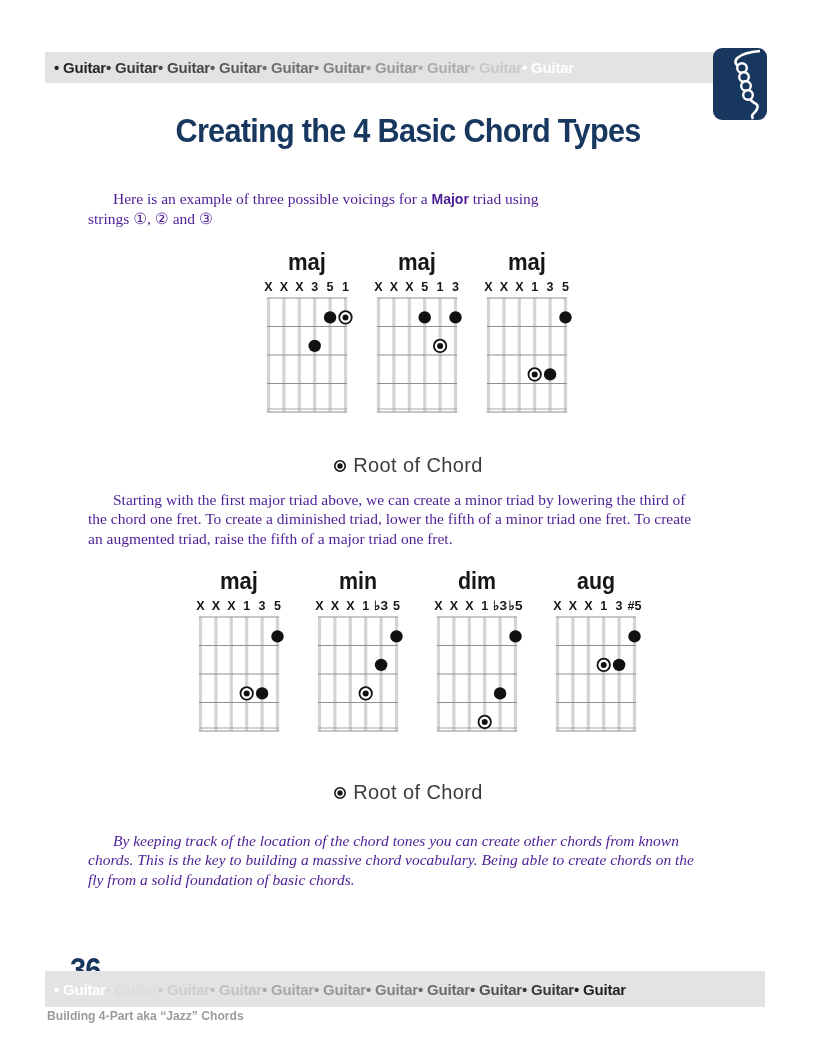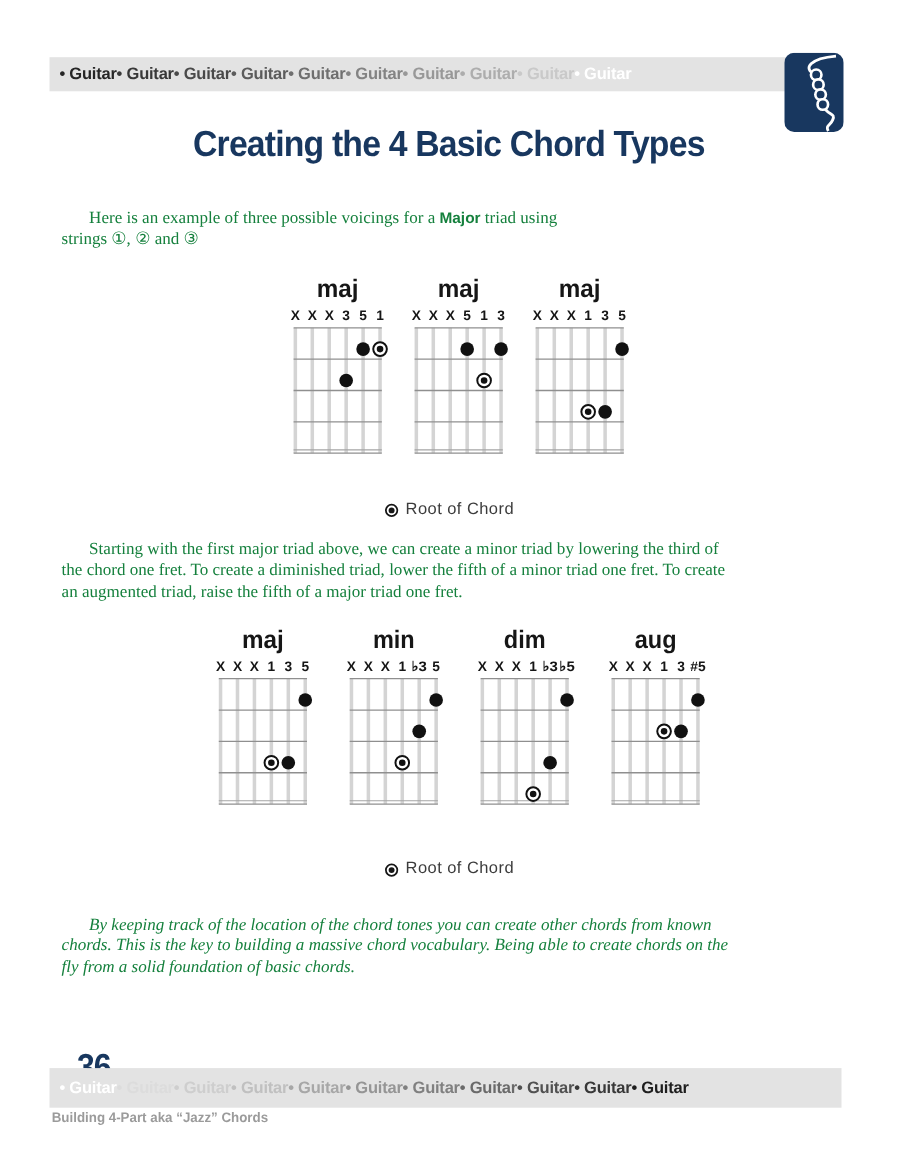--- a/index.html
+++ b/index.html
@@ -18,35 +18,35 @@
 
   
   .badge{position:absolute;left:713px;top:48px;width:54px;height:72px;}
 
   
   .title{position:absolute;top:112px;left:0;width:816px;margin:0;text-align:center;
          font-family:"Liberation Sans",sans-serif;font-weight:bold;font-size:33px;
          letter-spacing:-0.8px;color:#18375f;transform:scaleX(0.93);transform-origin:50% 50%;}
 
   
-  .para{position:absolute;left:56px;width:676px;margin:0;font-size:15.5px;line-height:19.3px;
-        color:#15803d;white-space:pre-line;text-indent:25px;}
+  .para{position:absolute;left:88px;width:676px;margin:0;font-size:15.5px;line-height:19.3px;
+        color:#4c1d95;white-space:pre-line;text-indent:25px;}
   .para1{top:189px;}
   .para2{top:490px;}
   .para3{top:831px;font-style:italic;}
   .bold-sans{font-family:"Liberation Sans",sans-serif;font-weight:bold;font-size:14px;}
 
   
   .chord-row{position:absolute;left:9px;width:816px;display:flex;justify-content:center;align-items:flex-start;}
   .row1{top:250px;gap:10px;}
   .row2{top:569px;gap:19px;}
 
   
-  .legend{position:absolute;left:0;width:816px;display:flex;justify-content:center;align-items:flex-end;gap:6px;
-          font-family:"Liberation Sans",sans-serif;font-size:15px;letter-spacing:0.4px;color:#3c3c3c;}
+  .legend{position:absolute;left:0;width:816px;display:flex;justify-content:center;align-items:center;gap:6px;
+          font-family:"Liberation Sans",sans-serif;font-size:20px;letter-spacing:0.4px;color:#3c3c3c;}
   .legend1{top:454px;}
   .legend2{top:781px;}
 
   
   .page-number{position:absolute;left:70px;top:951px;font-family:"Liberation Sans",sans-serif;
                font-weight:bold;font-size:33px;letter-spacing:-1px;color:#18375f;
                transform:scaleX(0.88);transform-origin:0 50%;}
   .caption{position:absolute;left:47px;top:1009px;font-family:"Liberation Sans",sans-serif;
            font-weight:bold;font-size:12.5px;color:#9b9b9b;transform:scaleX(0.97);transform-origin:0 50%;}
 </style>

